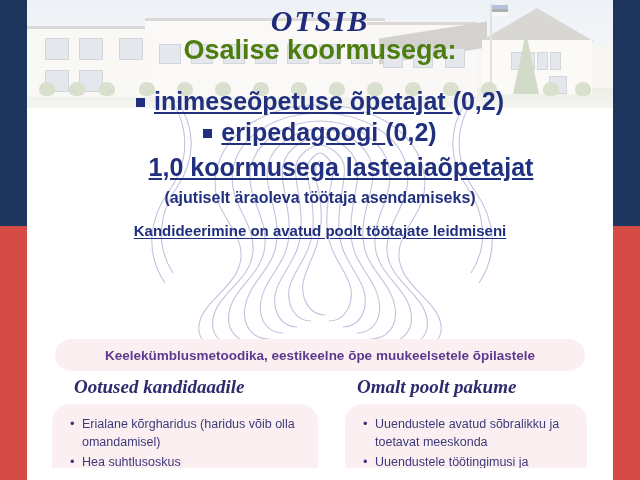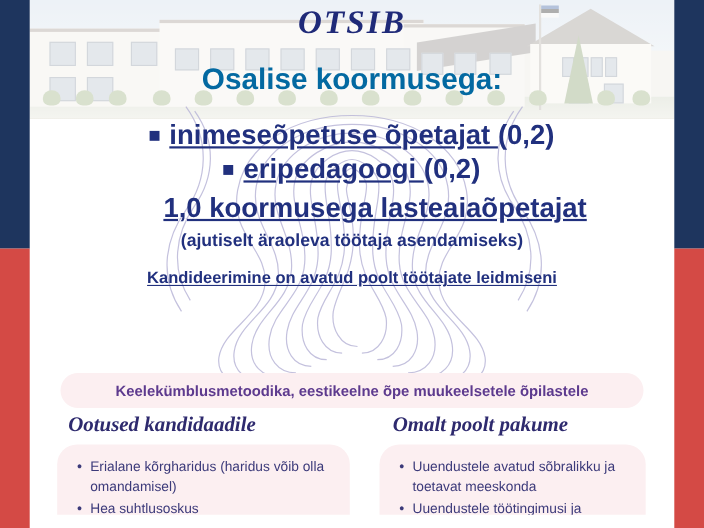--- a/index.html
+++ b/index.html
@@ -156,22 +156,21 @@
     font-size: 30px;
     letter-spacing: 2px;
     color: #1f2a78;
     margin-top: 6px;
     line-height: 1;
   }
 
   .osalise {
     font-size: 27px;
     font-weight: bold;
-    color: #0369a1;
-    margin-top: 22px;
+    color: #4d7c0f;
     line-height: 1.05;
   }
 
   .bullets {
     margin-top: 22px;
     text-align: center;
   }
   .bline {
     font-size: 25px;
     font-weight: bold;
@@ -248,21 +247,21 @@
     position: absolute;
     top: 376px;
     font-family: "Liberation Serif", serif;
     font-weight: bold;
     font-style: italic;
     font-size: 19px;
     color: #2e2a6e;
     z-index: 24;
     white-space: nowrap;
   }
-  .col-head.left  { left: 62px; }
+  .col-head.left  { left: 74px; }
   .col-head.right { left: 357px; }
 
   
   .card {
     position: absolute;
     top: 404px;
     height: 64px;
     background: #fceff1;
     border-radius: 18px 18px 0 0;
     z-index: 21;

